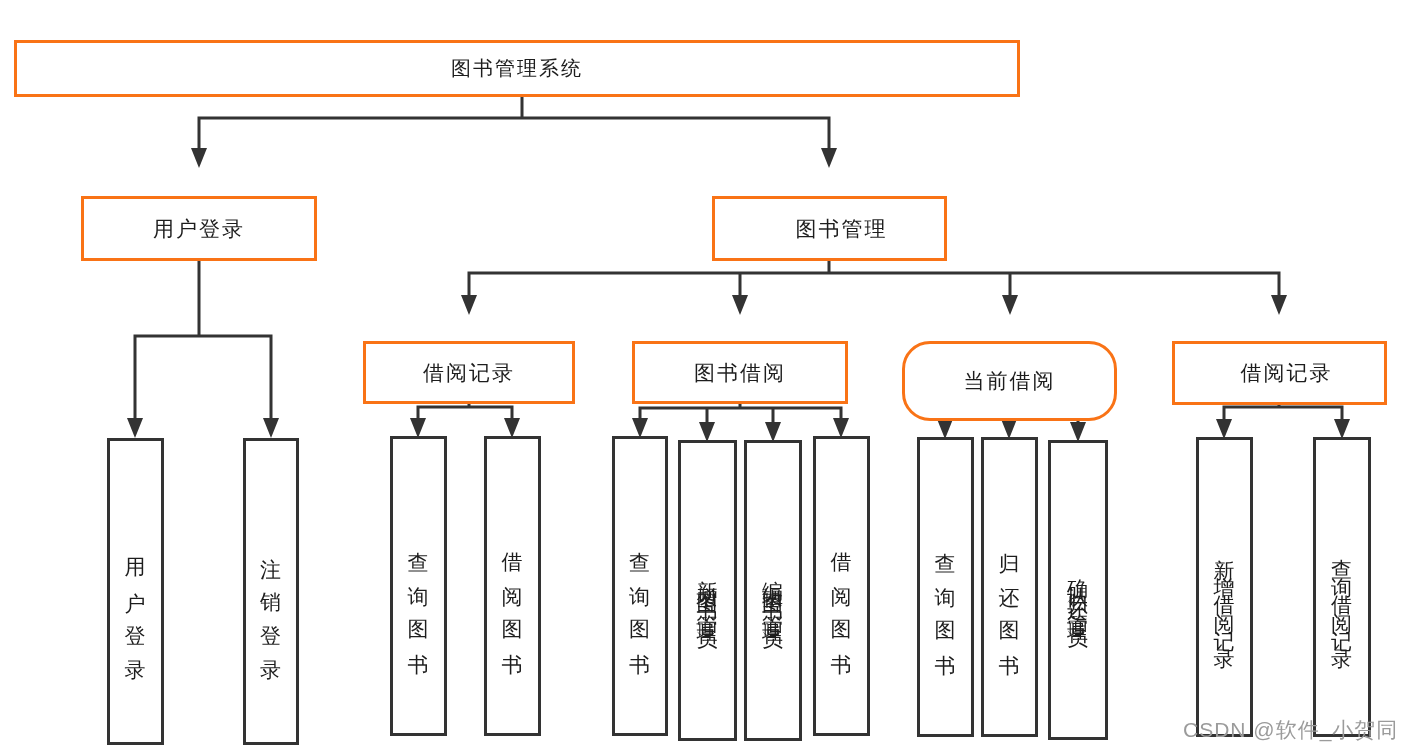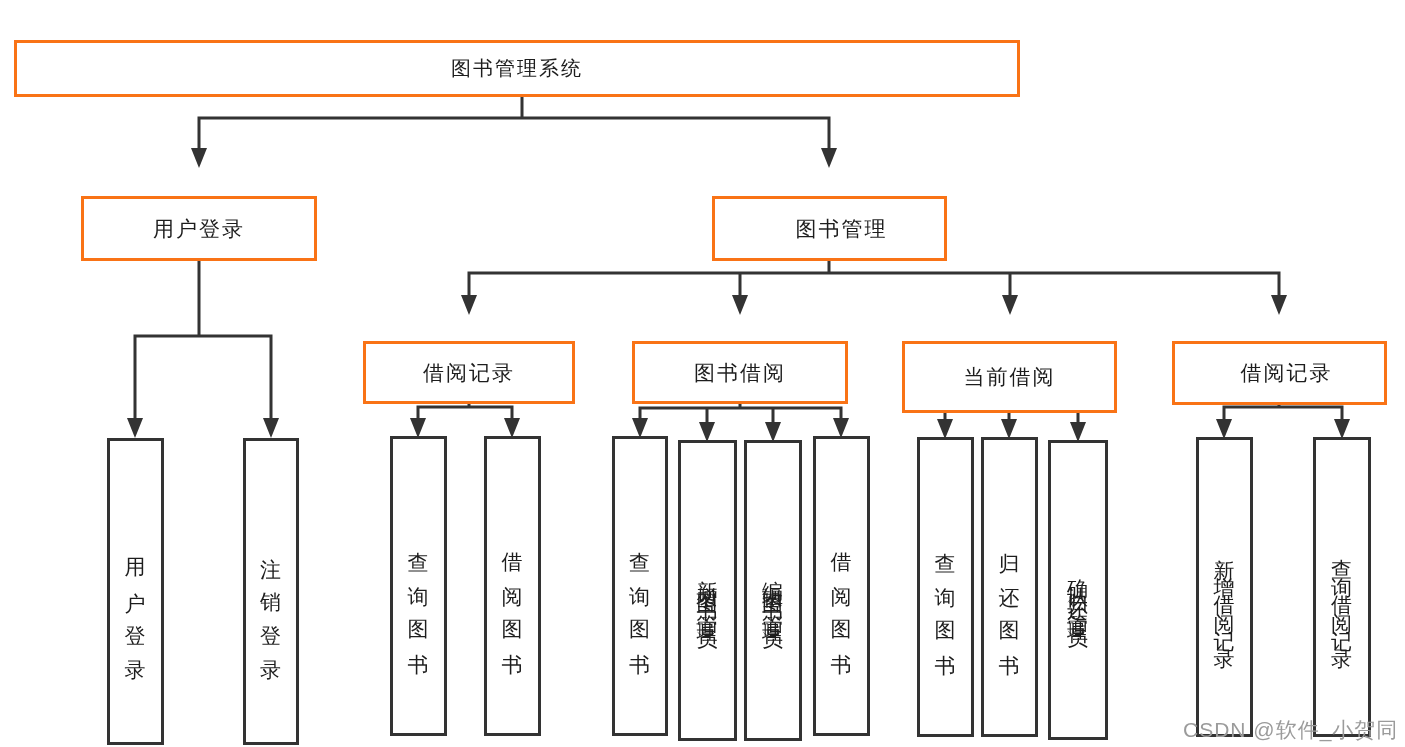--- a/index.html
+++ b/index.html
@@ -107,21 +107,21 @@
     </g>
   </svg>
 
   <div class="hbox" style="left:14px; top:12px; width:1006px; height:57px; font-size:20px;">图书管理系统</div>
 
   <div class="hbox" style="left:81px; top:168px; width:236px; height:65px;">用户登录</div>
   <div class="hbox" style="left:712px; top:168px; width:235px; height:65px;padding-left:24px;">图书管理</div>
 
   <div class="hbox" style="left:363px; top:313px; width:212px; height:63px;">借阅记录</div>
   <div class="hbox" style="left:632px; top:313px; width:216px; height:63px;text-align:right;">图书借阅</div>
-  <div class="hbox" style="left:902px; top:313px; width:215px; height:72px;">当前借阅</div>
+  <div class="hbox" style="left:902px; top:313px; width:215px; height:80px;border-radius:28px;">当前借阅</div>
   <div class="hbox" style="left:1172px; top:313px; width:215px; height:64px;padding-left:14px;">借阅记录</div>
 
   <div class="vbox" style="left:107px; top:438px; width:57px; height:307px;">
     <span class="vtext sp4">用户登录</span>
   </div>
   <div class="vbox" style="left:243px; top:438px; width:56px; height:307px;">
     <span class="vtext sp4">注销登录</span>
   </div>
 
   <div class="vbox" style="left:390px; top:436px; width:57px; height:300px;">

